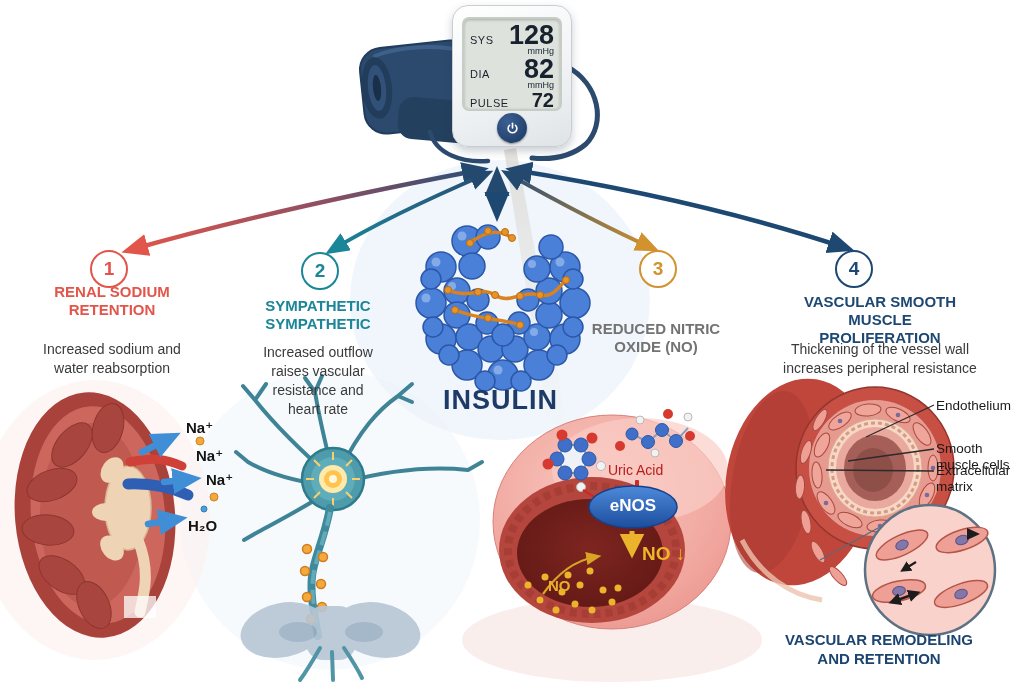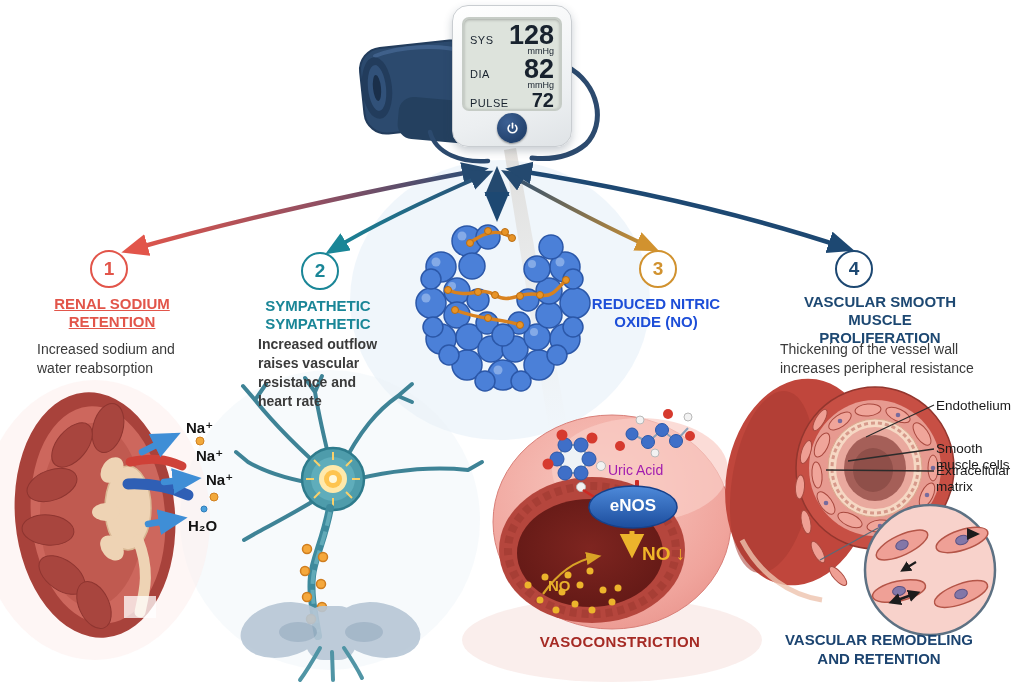--- a/index.html
+++ b/index.html
@@ -9,42 +9,42 @@
   .txt{position:absolute;z-index:3;}
   
   .pcirc{position:absolute;z-index:3;width:34px;height:34px;border-radius:50%;
          background:#fff;display:flex;align-items:center;justify-content:center;
          font-weight:700;font-size:19px;border:2.5px solid;}
   .p1{color:#e2554a;border-color:#e2554a;}
   .p2{color:#1a8697;border-color:#1a8697;}
   .p3{color:#d1922f;border-color:#d1922f;}
   .p4{color:#1d4872;border-color:#1d4872;}
   .ptitle{font-weight:700;font-size:15px;line-height:18px;text-align:center;}
-  .t1{color:#e2554a;} .t2{color:#1a8697;} .t3{color:#1d4ed8;} .t4{color:#1d4872;}
-  .pdesc{font-size:14px;line-height:19px;text-align:left;color:#3a3a3a;}
+  .t1{color:#e2554a;} .t2{color:#1a8697;} .t3{color:#737373;margin-top:25px;} .t4{color:#1d4872;}
+  .pdesc{font-size:14px;line-height:19px;text-align:center;color:#3a3a3a;}
   
   #monitor{position:absolute;left:452px;top:5px;width:118px;height:140px;z-index:2;
     background:linear-gradient(160deg,#ffffff,#eceff1 70%,#dfe3e6);border:1px solid #c9cdd1;
     border-radius:16px;box-shadow:0 4px 8px rgba(40,60,80,.25);}
   #screen{position:absolute;left:9px;top:11px;width:100px;height:94px;background:#dde3dc;
     border-radius:7px;border:2px solid #c6ccc6;box-shadow:inset 0 1px 3px rgba(0,0,0,.25);
     padding:3px 6px;box-sizing:border-box;color:#18222e;}
   .mrow{display:flex;justify-content:space-between;align-items:baseline;}
   .mlabel{font-size:11px;letter-spacing:.5px;}
   .mval{font-size:27px;font-weight:700;line-height:26px;}
   .mval2{font-size:20px;font-weight:700;line-height:20px;}
   .munit{text-align:right;font-size:9px;font-weight:400;line-height:9px;margin-top:-1px;}
   #powerbtn{position:absolute;left:44px;top:107px;width:30px;height:30px;border-radius:50%;
     background:radial-gradient(circle at 35% 30%,#3c6094,#24436e 70%);
     box-shadow:0 1px 2px rgba(0,0,0,.4);display:flex;align-items:center;justify-content:center;}
   
   .ionlab{font-size:15px;font-weight:600;color:#141414;}
   #insulin-label{left:418px;top:385px;width:165px;text-align:center;font-size:27px;
      font-weight:700;letter-spacing:1px;color:#1e3a66;}
-  #uric-label{left:608px;top:462px;width:80px;font-size:14px;color:#a21caf;}
+  #uric-label{left:608px;top:462px;width:80px;font-size:14px;color:#b91c1c;}
   #enos-label{left:593px;top:496px;width:80px;text-align:center;font-size:17px;font-weight:700;color:#fff;}
   #no-reduced{left:642px;top:543px;width:70px;font-size:19px;font-weight:700;color:#f0b529;}
   #no-lumen{left:548px;top:577px;font-size:15px;font-weight:700;color:#e8b12b;}
   #vasoconstriction{left:530px;top:633px;width:180px;text-align:center;font-size:15px;
      font-weight:700;letter-spacing:.3px;color:#a52a24;}
   .wall-lab{font-size:13.5px;line-height:16px;color:#1a1a1a;}
   #remodel-caption{left:768px;top:630px;width:222px;text-align:center;font-size:15px;
      font-weight:700;line-height:19px;color:#1c4470;}
 </style>
 </head>
@@ -458,41 +458,41 @@
   <div class="pcirc p2" style="left:301px;top:252px;">
       <span>2</span>
     </div>
   <div class="pcirc p3" style="left:639px;top:250px;">
       <span>3</span>
     </div>
   <div class="pcirc p4" style="left:835px;top:250px;">
       <span>4</span>
     </div>
 
-  <div class="txt ptitle t1" style="left:37px;top:295px;width:150px;text-decoration:underline;">RENAL SODIUM RETENTION</div>
+  <div class="txt ptitle t1" style="left:37px;top:283px;width:150px;">RENAL SODIUM RETENTION</div>
   <div class="txt pdesc" style="left:37px;top:340px;width:150px;">Increased sodium and water reabsorption</div>
 
   <div class="txt ptitle t2" style="left:248px;top:297px;width:140px;">SYMPATHETIC SYMPATHETIC</div>
-  <div class="txt pdesc" style="left:258px;top:335px;width:120px;font-weight:bold;">Increased outflow raises vascular resistance and heart rate</div>
+  <div class="txt pdesc" style="left:258px;top:343px;width:120px;">Increased outflow raises vascular resistance and heart rate</div>
 
   <div class="txt ptitle t3" style="left:581px;top:295px;width:150px;">REDUCED NITRIC OXIDE (NO)</div>
 
   <div class="txt ptitle t4" style="left:789px;top:293px;width:182px;">VASCULAR SMOOTH MUSCLE PROLIFERATION</div>
   <div class="txt pdesc" style="left:780px;top:340px;width:200px;">Thickening of the vessel wall increases peripheral resistance</div>
 
+  <div class="txt" id="insulin-label">INSULIN</div>
 
   <div class="txt ionlab" style="left:186px;top:419px;">Na⁺</div>
   <div class="txt ionlab" style="left:196px;top:447px;">Na⁺</div>
   <div class="txt ionlab" style="left:206px;top:471px;">Na⁺</div>
   <div class="txt ionlab" style="left:188px;top:517px;">H₂O</div>
 
   <div class="txt" id="uric-label">Uric Acid</div>
   <div class="txt" id="enos-label">eNOS</div>
   <div class="txt" id="no-reduced">NO ↓</div>
   <div class="txt" id="no-lumen">NO</div>
-  <div class="txt" id="vasoconstriction">VASOCONSTRICTION</div>
 
   <div class="txt wall-lab" style="left:936px;top:398px;width:88px;">Endothelium</div>
   <div class="txt wall-lab" style="left:936px;top:441px;width:88px;">Smooth muscle cells</div>
   <div class="txt wall-lab" style="left:936px;top:463px;width:90px;">Extracellular matrix</div>
   <div class="txt" id="remodel-caption">VASCULAR REMODELING AND RETENTION</div>
 
 </div>
 
 </body></html>

